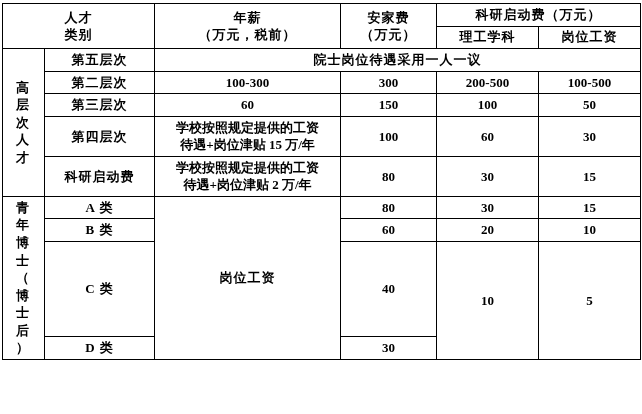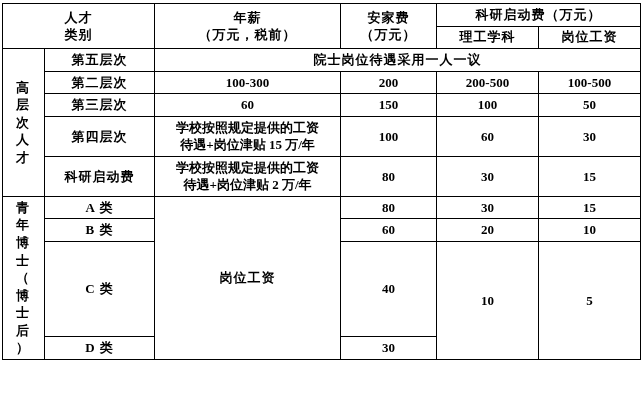--- a/index.html
+++ b/index.html
@@ -120,21 +120,21 @@
           <span>次</span>
           <span>人</span>
           <span>才</span>
         </td>
         <td class="tier">第五层次</td>
         <td class="note" colspan="4">院士岗位待遇采用一人一议</td>
       </tr>
       <tr>
         <td class="tier">第二层次</td>
         <td class="num">100-300</td>
-        <td class="num">200</td>
+        <td class="num">300</td>
         <td class="num">200-500</td>
         <td class="num">100-500</td>
       </tr>
       <tr>
         <td class="tier">第三层次</td>
         <td class="num">60</td>
         <td class="num">150</td>
         <td class="num">100</td>
         <td class="num">50</td>
       </tr>

